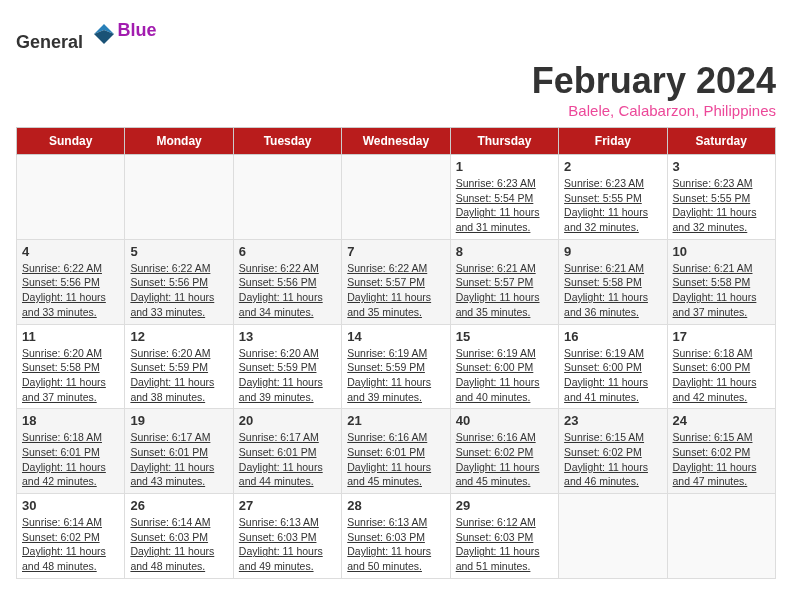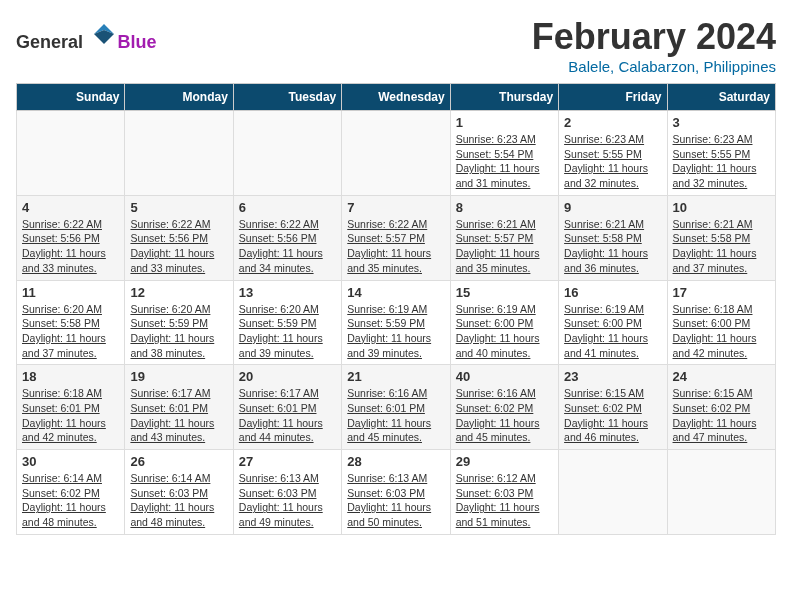--- a/index.html
+++ b/index.html
@@ -11,59 +11,60 @@
       padding: 16px;
     }
     .header-area {
       display: flex;
       justify-content: space-between;
       align-items: flex-start;
       margin-bottom: 8px;
     }
     .logo {
       display: flex;
-      align-items: flex-end;
+      align-items: flex-start;
       margin-top: 4px;
     }
     .logo-text-general {
       font-size: 18px;
       font-weight: bold;
       color: #333;
     }
     .logo-text-blue {
       font-size: 18px;
       font-weight: bold;
       color: #a21caf;
     }
     .logo-icon {
       width: 28px;
       height: 28px;
       margin-left: 2px;
     }
     .title-area {
       text-align: right;
+      margin-top: 44px;
     }
     .main-title {
       font-size: 36px;
       font-weight: bold;
       color: #333;
     }
     .subtitle {
       font-size: 15px;
-      color: #0369a1;
+      color: #ec4899;
     }
     table {
       width: 100%;
       border-collapse: collapse;
       font-size: 11px;
     }
     thead tr th {
-      background-color: #0c4a6e;
+      background-color: #b91c1c;
       color: #fff;
-      text-align: right;
+      text-align: center;
       padding: 6px 5px;
       font-size: 12px;
       border: 1px solid #ccc;
     }
     tbody tr td {
       vertical-align: top;
       padding: 4px 5px;
       border: 1px solid #ddd;
       min-height: 80px;
       width: 14.28%;

